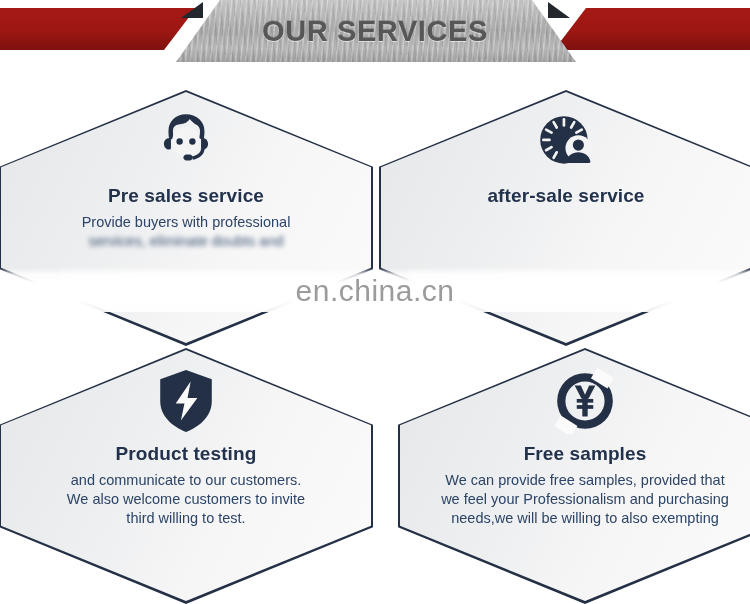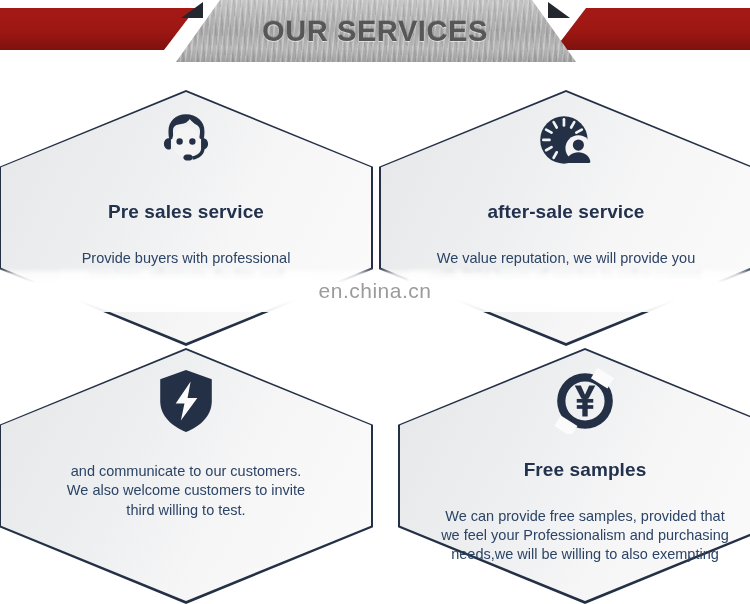--- a/index.html
+++ b/index.html
@@ -63,26 +63,26 @@
     position:absolute;left:2px;top:2px;right:2px;bottom:3px;
     clip-path:polygon(50% 0%, 100% 30%, 100% 70%, 50% 100%, 0 70%, 0 30%);
     background:linear-gradient(118deg,#e6e7e8 0%, #eeeff0 38%, #f6f6f7 62%, #fbfbfc 100%);
   }
   .hex-content{
     position:absolute;inset:0;
     display:flex;flex-direction:column;align-items:center;
   }
   .hex-icon{ margin-top:18px; height:70px; display:flex;align-items:center;justify-content:center;}
   .hex-title{
-    margin-top:24px;
+    margin-top:8px;
     font-size:19px;font-weight:bold;color:#23324c;letter-spacing:.1px;
     text-align:center;line-height:1.1;
   }
   .hex-desc{
-    margin-top:26px;width:330px;text-align:center;
+    margin-top:6px;width:330px;text-align:center;
     font-size:14.5px;line-height:1.33;color:#2c4466;
   }
 
   #card-1{left:-1px;  top:90px;}
   #card-2{left:379px; top:90px;}
   #card-3{left:-1px;  top:348px;}
   #card-4{left:398px; top:348px;}
 
   
   #wm-strip{
@@ -96,21 +96,21 @@
     filter:blur(1.5px);pointer-events:none;
   }
   #wm-blur-r{
     position:absolute;left:408px;top:266px;width:310px;height:22px;
     background:linear-gradient(180deg, rgba(255,255,255,0) 0%, rgba(255,255,255,.75) 60%, rgba(255,255,255,1) 100%);
     filter:blur(1.5px);pointer-events:none;
   }
   #wm-text{
     position:absolute;left:0;top:270px;width:750px;height:42px;
     display:flex;align-items:center;justify-content:center;
-    font-size:21px;color:#9b9b9b;letter-spacing:.5px;
+    font-size:30px;color:#9b9b9b;letter-spacing:.5px;
     pointer-events:none;
   }
   .blurred-line{
     filter:blur(2.6px);
     opacity:.92;
   }
 </style>
 </head>
 <body>
 
@@ -168,37 +168,34 @@
           <line x1="10" y1="29" x2="16" y2="29"></line>
           <line x1="12.7" y1="39" x2="18" y2="36"></line>
           <line x1="20" y1="46.3" x2="23" y2="41"></line>
         </g>
         <circle cx="44" cy="37" r="12.5" fill="#f4f4f5"></circle>
         <circle cx="44" cy="34" r="5.4" fill="#243046"></circle>
         <path d="M44 41c-6 0-10.6 3.6-11.6 8.6-.2 1 .6 1.9 1.6 1.9h20c1 0 1.8-.9 1.6-1.9C54.6 44.6 50 41 44 41z" fill="#243046"></path>
       </svg>
     </div>
     <div class="hex-title">after-sale service</div>
-    <div class="hex-desc">
-      <div>We value reputation, we will provide you</div>
-      <div class="blurred-line">with 7*24 hours of service to solve current</div>
-    </div>
   </div>
 </div>
 
 <div class="hex" id="card-3">
   <div class="hex-shape"></div>
   <div class="hex-fill"></div>
   <div class="hex-content">
     <div class="hex-icon">
       <svg width="62" height="66" viewBox="0 0 58 64">
         <path d="M29 2 L54 11 V32 C54 47 42 57 29 62 C16 57 4 47 4 32 V11 Z" fill="#243046"></path>
         <path d="M33.5 13 L19 34.5 h8.5 L24 51 L40 29 h-9.5 Z" fill="#fbfbfc"></path>
       </svg>
     </div>
+    <div class="hex-title">Product testing</div>
     <div class="hex-desc">
       <div>and communicate to our customers.</div>
       <div>We also welcome customers to invite</div>
       <div>third willing to test.</div>
     </div>
   </div>
 </div>
 
 <div class="hex" id="card-4">
   <div class="hex-shape"></div>

